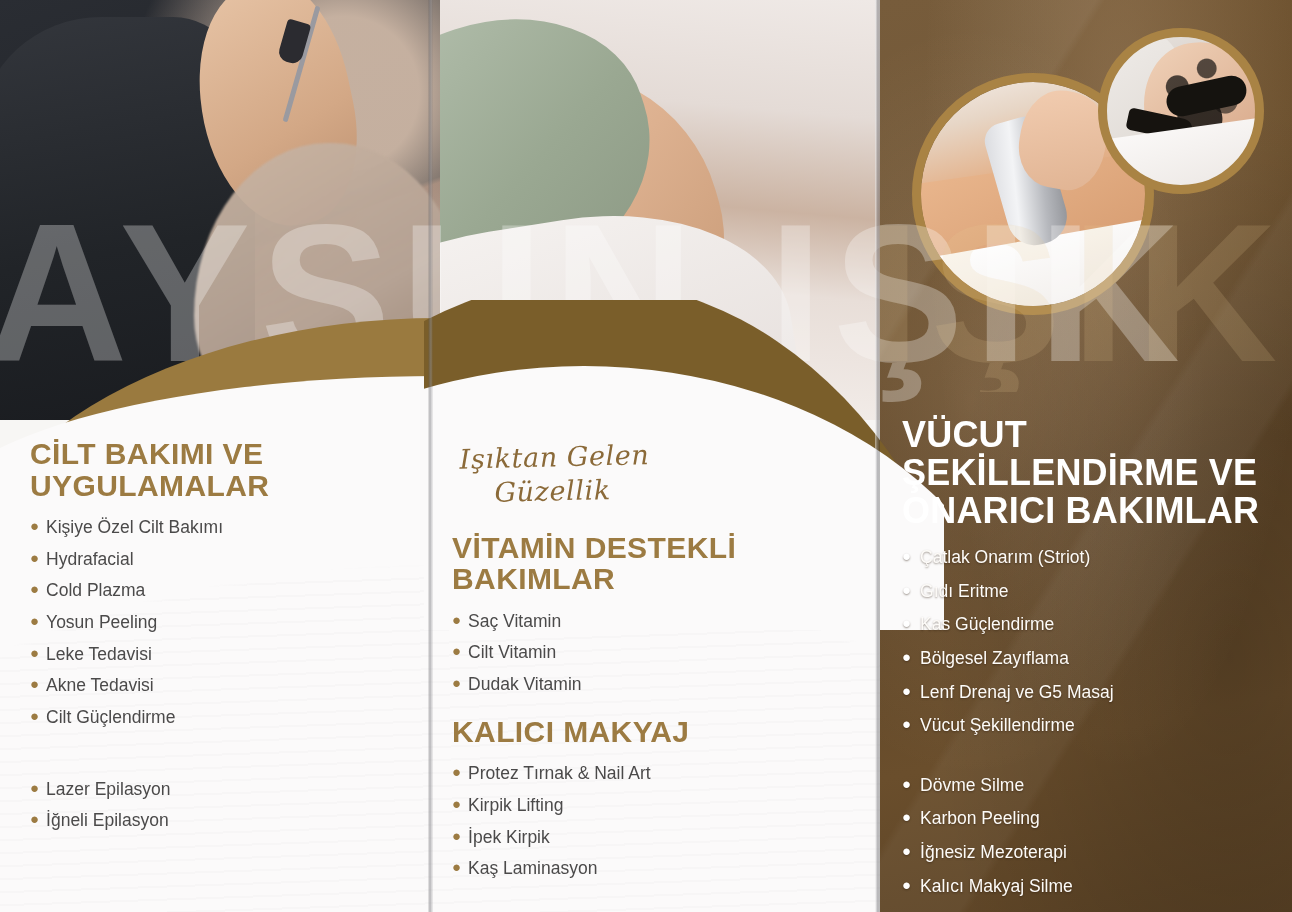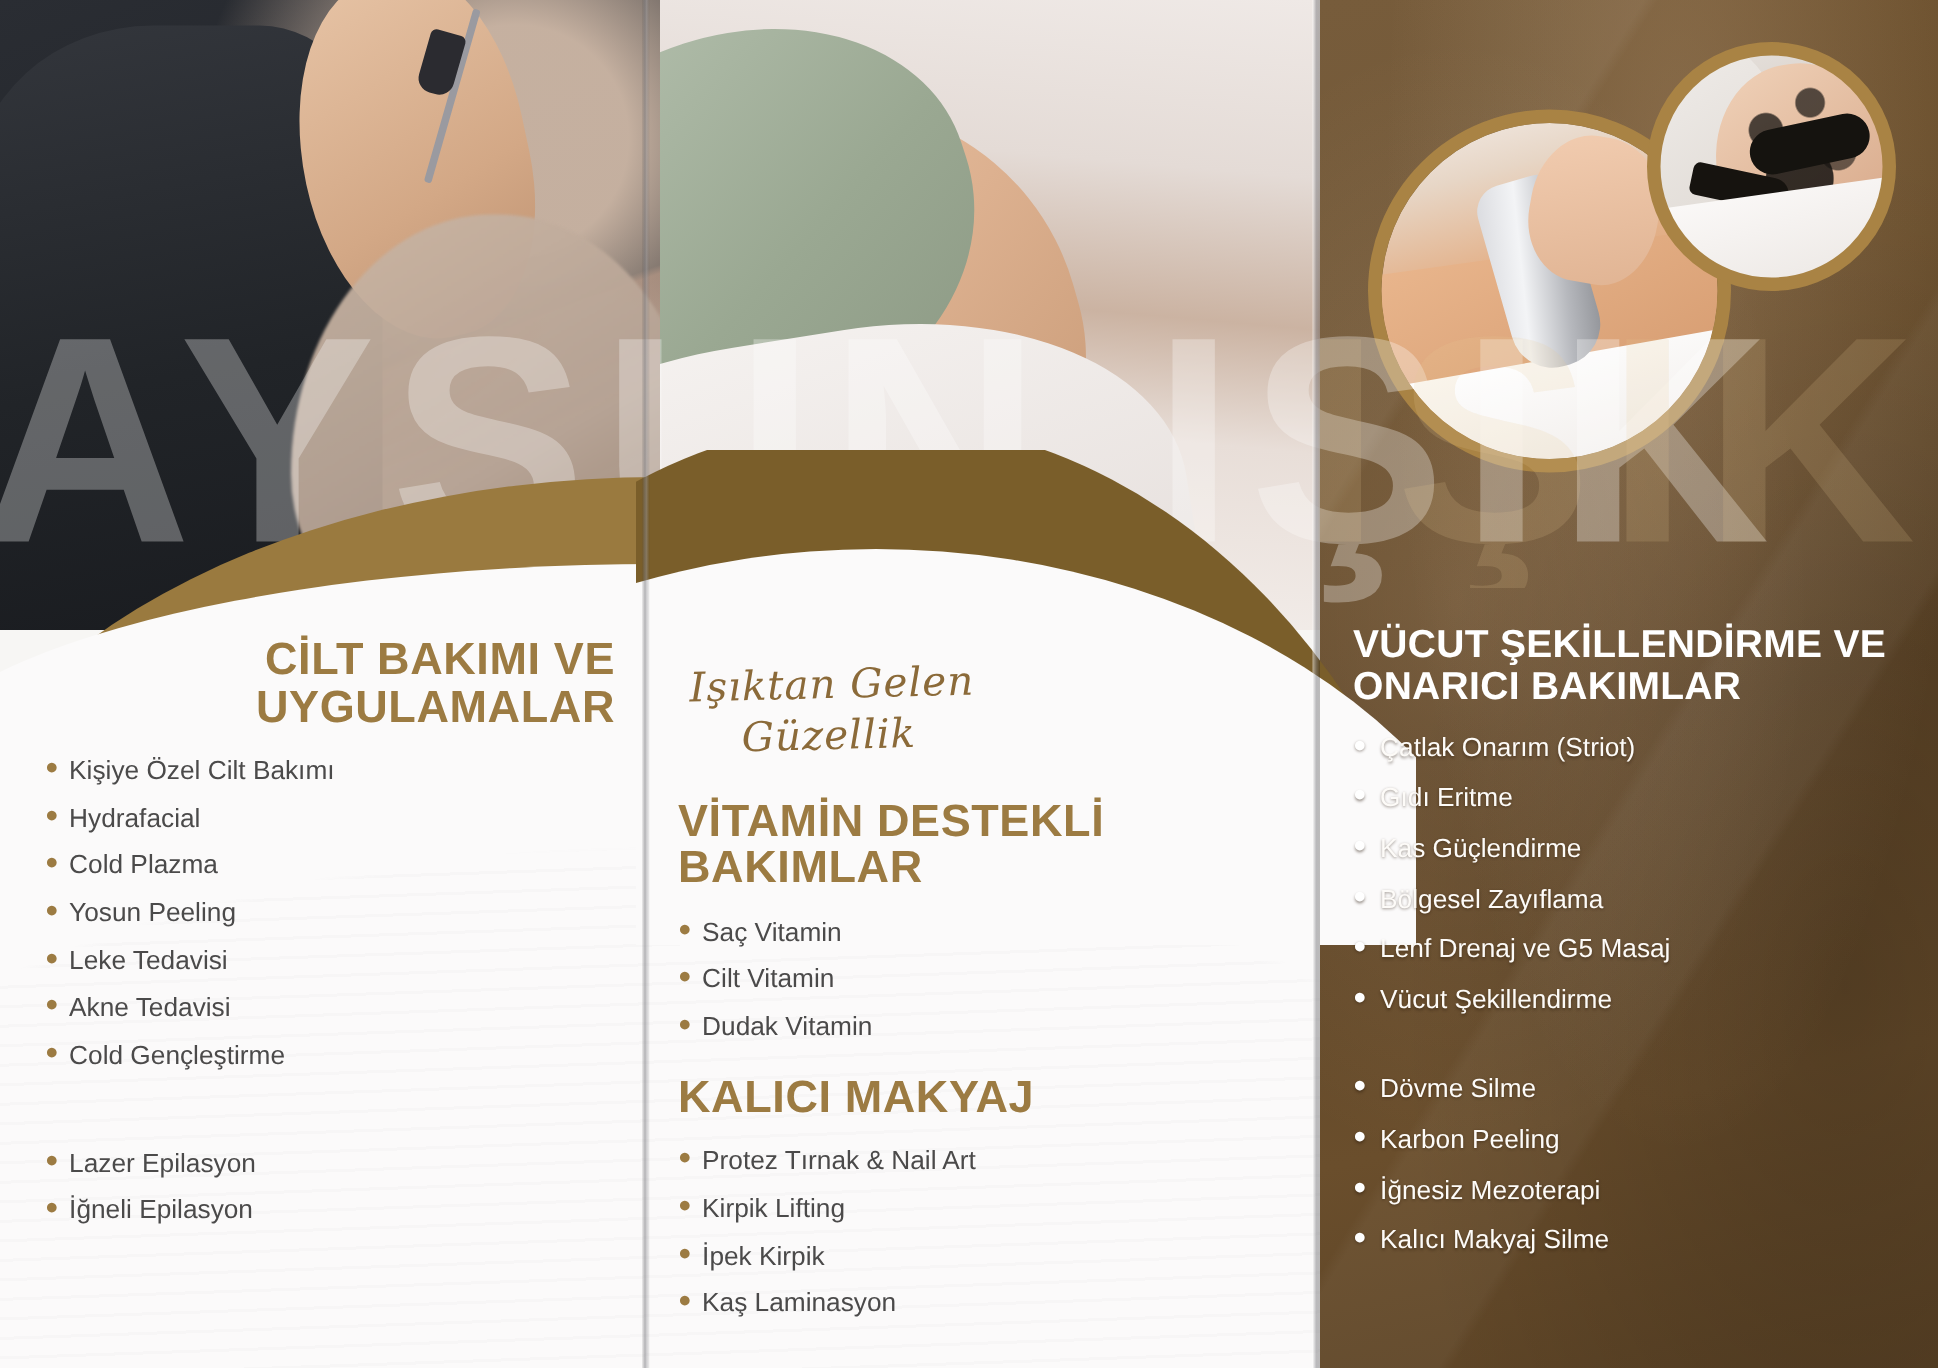--- a/index.html
+++ b/index.html
@@ -122,27 +122,27 @@
       background:#fbfafa;border-radius:50% 50% 0 0/62% 62% 0 0;}
 
   
   .fold{position:absolute;top:0;width:5px;height:912px;
       background:linear-gradient(90deg,rgba(0,0,0,.06),rgba(120,120,125,.55) 40%,rgba(150,150,155,.45) 60%,rgba(0,0,0,.05));}
   .fold-1{left:428px;}
   .fold-2{left:875px;background:linear-gradient(90deg,rgba(255,255,255,.5),rgba(120,120,125,.5) 50%,rgba(0,0,0,.25));}
 
   
   .col{position:absolute;z-index:6;}
-  .col-left{left:30px;top:424px;width:380px;text-align:right;}
+  .col-left{left:30px;top:438px;width:380px;}
   .col-mid{left:452px;top:438px;width:390px;}
   .col-right{left:902px;top:416px;width:376px;}
 
   h2.hdg{margin:0;font-weight:700;letter-spacing:.4px;line-height:1.06;
       color:#9c7b42;font-size:30px;text-transform:uppercase;}
-  .col-right h2.hdg{color:#ffffff;font-size:26px;letter-spacing:.2px;}
+  .col-right h2.hdg{color:#ffffff;font-size:36px;letter-spacing:.2px;}
 
   ul.lst{list-style:none;margin:10px 0 0;padding:0;}
   ul.lst li{display:flex;align-items:flex-start;gap:7px;
       font-size:17.5px;color:#4b4a4a;line-height:1.18;padding:5.5px 0;}
   ul.lst li .dot{color:#9c7b42;font-size:15px;line-height:1.25;flex:none;}
   .col-right ul.lst li{color:#fdfbf8;font-size:17.5px;padding:6.5px 0;gap:9px;
       text-shadow:0 1px 2px rgba(40,25,10,.45);}
   .col-right ul.lst li .dot{color:#ffffff;}
 
   .script{font-family:"DejaVu Serif",serif;font-style:italic;color:#8b6a39;
@@ -240,21 +240,21 @@
       <li>
           <span class="dot">●</span>
           <span>Leke Tedavisi</span>
         </li>
       <li>
           <span class="dot">●</span>
           <span>Akne Tedavisi</span>
         </li>
       <li>
           <span class="dot">●</span>
-          <span>Cold Gençleştirme</span>
+          <span>Cilt Güçlendirme</span>
         </li>
     </ul>
     <div class="gap-md"></div>
     <ul class="lst">
       <li>
           <span class="dot">●</span>
           <span>Lazer Epilasyon</span>
         </li>
       <li>
           <span class="dot">●</span>

